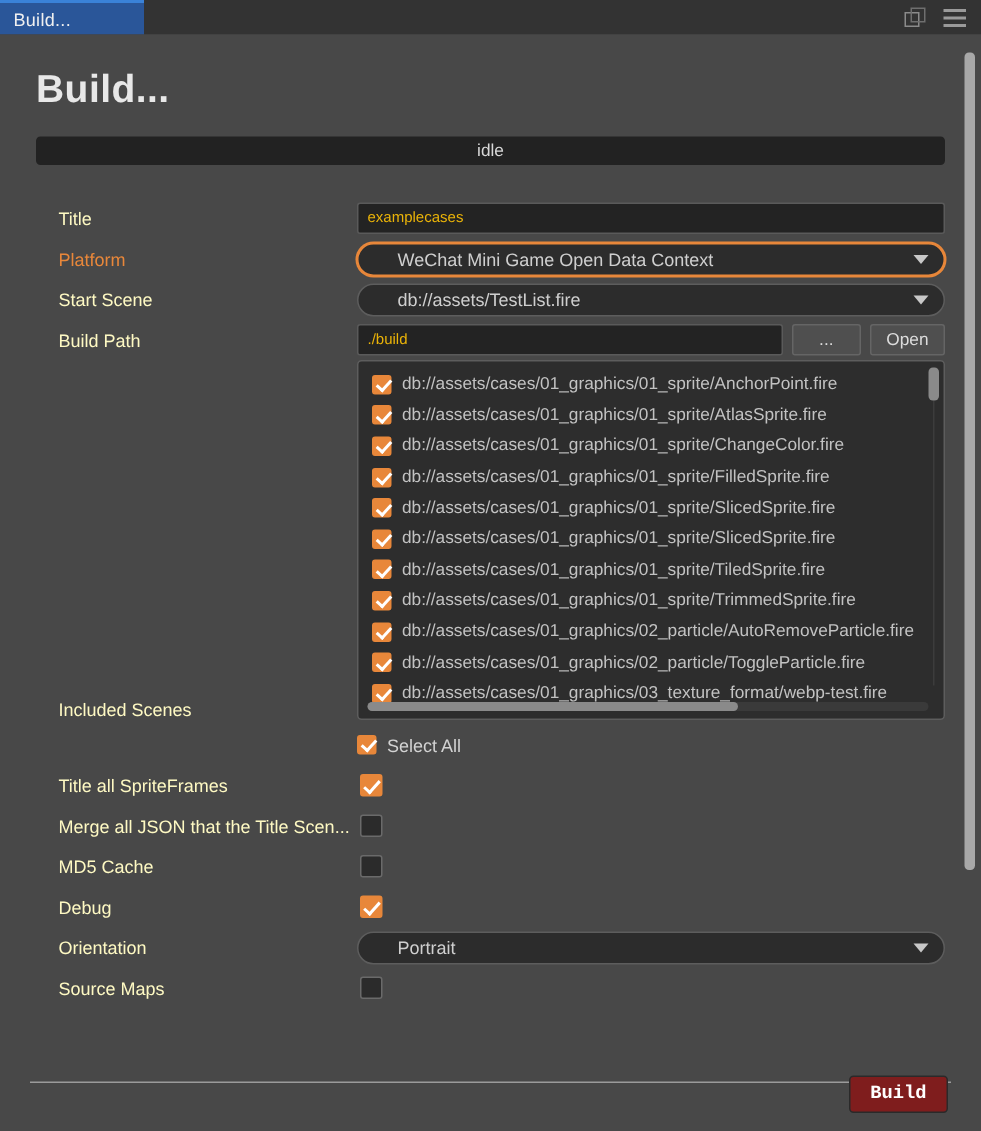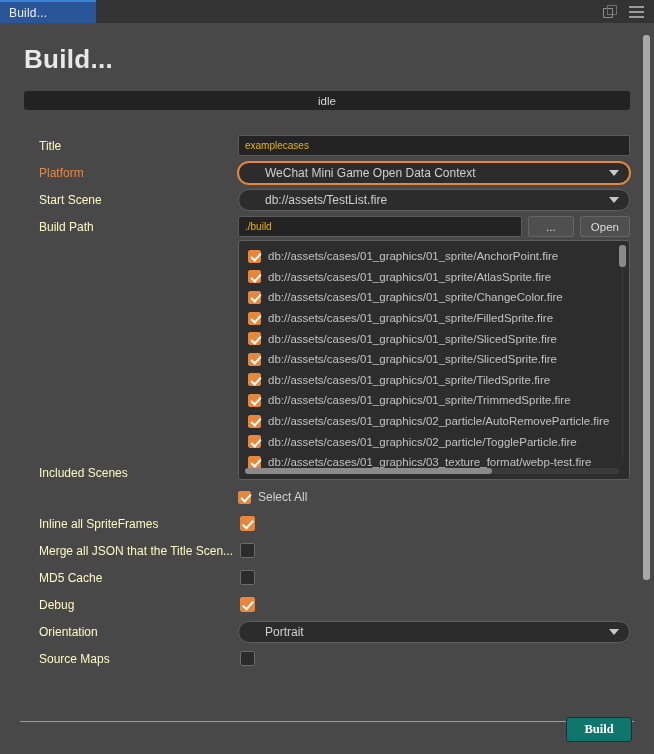--- a/index.html
+++ b/index.html
@@ -218,21 +218,21 @@
     left: 0; top: 0;
     width: 66%; height: 6px;
     background: #8a8a8a;
     border-radius: 3px;
   }
 
   
   .row-selectall { margin-top: 3px; }
   .selectall {
     display: flex;
-    align-items: flex-end;
+    align-items: flex-start;
     gap: 7px;
   }
   .selectall .label { font-size: 12px; color: #d2d2d2; }
 
   .row-check .row-field { padding-left: 2px; }
   .cb-lg {
     width: 15px; height: 15px;
     border-radius: 2px;
     border: 1px solid #6a6a6a;
     background: #2b2b2b;
@@ -271,27 +271,27 @@
     position: absolute;
     left: 0; right: 0; bottom: 0;
     height: 50px;
     display: flex;
     align-items: center;
     justify-content: flex-end;
     padding-right: 22px;
   }
   .build-btn {
     width: 66px; height: 25px;
-    background: #0f766e;
+    background: #7f1d1d;
     border: 1px solid #2a2a2a;
     border-radius: 3px;
     color: #ffffff;
     font-size: 12.5px;
     font-weight: bold;
-    font-family: Liberation Serif, serif;
+    font-family: Liberation Mono, monospace;
     display: flex;
     align-items: center;
     justify-content: center;
   }
 </style>
 </head>
 <body>
 
 <div class="tabbar">
   <div class="tab">
@@ -419,21 +419,21 @@
       <div class="row-label"></div>
       <div class="row-field">
         <div class="selectall">
           <div class="cb checked"></div>
           <span class="label">Select All</span>
         </div>
       </div>
     </div>
 
     <div class="row row-check">
-      <div class="row-label">Inline all SpriteFrames</div>
+      <div class="row-label">Title all SpriteFrames</div>
       <div class="row-field">
         <div class="cb-lg checked"></div>
       </div>
     </div>
 
     <div class="row row-check">
       <div class="row-label">Merge all JSON that the Title Scen...</div>
       <div class="row-field">
         <div class="cb-lg"></div>
       </div>

